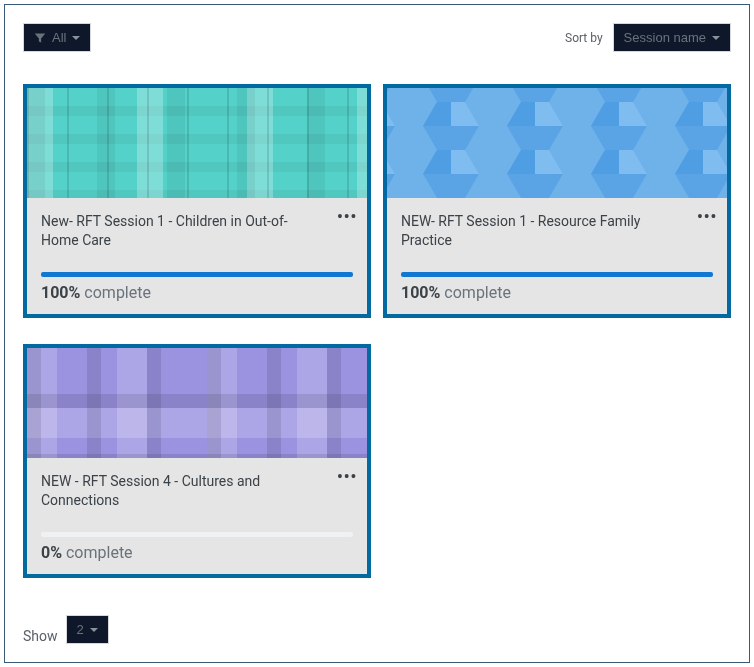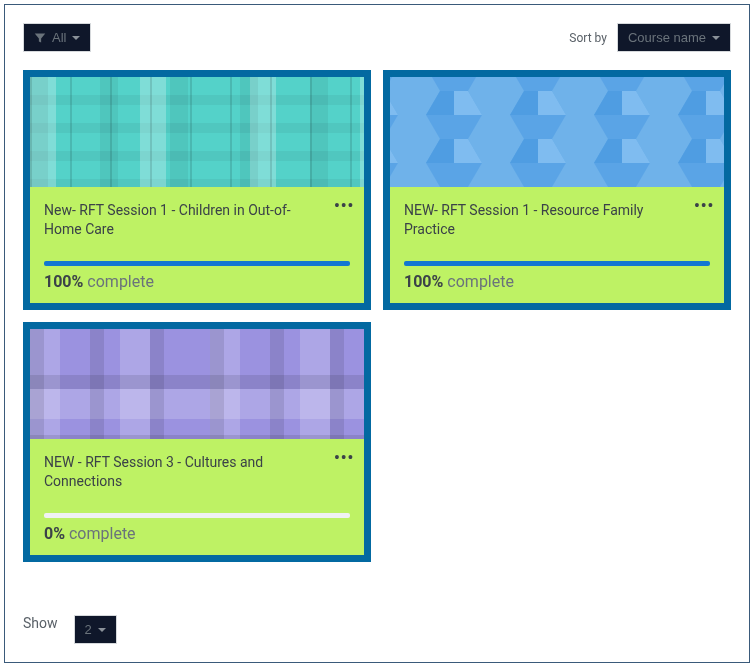--- a/index.html
+++ b/index.html
@@ -55,24 +55,25 @@
     display: inline-block;
   }
   .icon-filter svg, .icon-grid svg { display:block; }
   .grid {
     display: flex;
     flex-wrap: wrap;
     gap: 12px;
   }
   .card {
     width: 348px;
-    border: 7px solid #0369a1;
-    background: #bef264;
+    border: 4px solid #0369a1;
+    background: #e5e5e5;
     display: flex;
     flex-direction: column;
+    margin-top: 14px;
   }
   .card-img {
     height: 110px;
     width: 100%;
   }
   .card-body {
     padding: 14px 14px 10px 14px;
     position: relative;
     min-height: 74px;
   }
@@ -116,22 +117,22 @@
   }
   .progress-label .pct {
     font-weight: 700;
     color: #3b4248;
   }
   .show-row {
     position: absolute;
     left: 18px;
     bottom: 18px;
     display: flex;
-    align-items: flex-start;
-    gap: 16px;
+    align-items: flex-end;
+    gap: 8px;
     font-size: 14px;
     color: #5a6168;
     margin-top: 12px;
   }
 
   
   .pattern-teal {
     background-color: #54d2c9;
     background-image:
       linear-gradient(90deg, rgba(0,0,0,0.12) 0 2px, transparent 2px 100%),
@@ -169,21 +170,21 @@
               <path fill="#6a737b" d="M1 2h14l-5.5 6.5V14l-3-1.5V8.5L1 2z"></path>
             </svg>
         </span>
         <span>All</span>
         <span class="caret"></span>
       </button>
     </div>
     <div class="controls-right">
       <span class="sort-label">Sort by</span>
       <button class="btn">
-        <span>Course name</span>
+        <span>Session name</span>
         <span class="caret"></span>
       </button>
     </div>
   </div>
 
   <div class="grid" id="course-grid">
       <div class="card">
         <div class="card-img pattern-teal"></div>
         <div class="card-body">
           <div class="card-title">New- RFT Session 1 - Children in Out-of-Home Care</div>
@@ -221,21 +222,21 @@
         <div class="card-footer">
           <div class="progress">
             <div class="progress-bar" style="width: 100%;"></div>
           </div>
           <div class="progress-label"><span class="pct">100%</span><span> complete</span></div>
         </div>
       </div>
       <div class="card">
         <div class="card-img pattern-purple"></div>
         <div class="card-body">
-          <div class="card-title">NEW - RFT Session 3 - Cultures and Connections</div>
+          <div class="card-title">NEW - RFT Session 4 - Cultures and Connections</div>
           <div class="card-menu">
             <span>•••</span>
           </div>
         </div>
         <div class="card-footer">
           <div class="progress">
             <div class="progress-bar" style="width: 0%;"></div>
           </div>
           <div class="progress-label"><span class="pct">0%</span><span> complete</span></div>
         </div>

